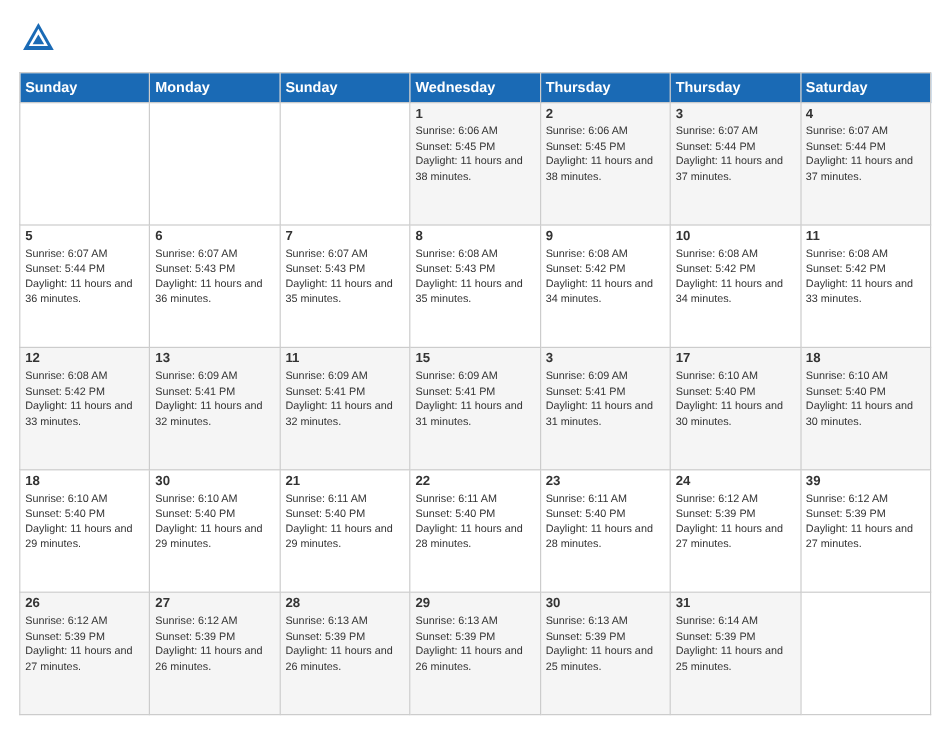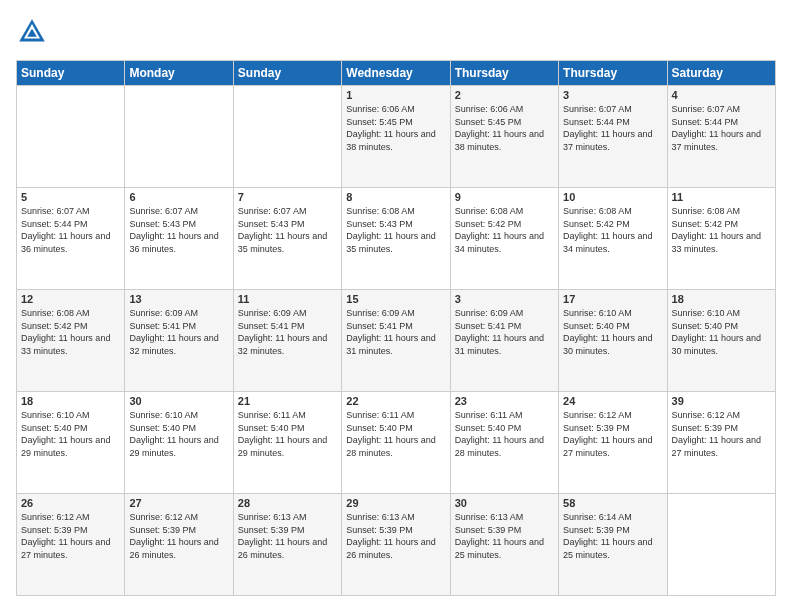--- a/index.html
+++ b/index.html
@@ -265,20 +265,20 @@
           </td>
           <td>
             <span class="day-number">29</span>
             <div class="day-info">Sunrise: 6:13 AM<br>Sunset: 5:39 PM<br>Daylight: 11 hours and 26 minutes.</div>
           </td>
           <td>
             <span class="day-number">30</span>
             <div class="day-info">Sunrise: 6:13 AM<br>Sunset: 5:39 PM<br>Daylight: 11 hours and 25 minutes.</div>
           </td>
           <td>
-            <span class="day-number">58</span>
+            <span class="day-number">31</span>
             <div class="day-info">Sunrise: 6:14 AM<br>Sunset: 5:39 PM<br>Daylight: 11 hours and 25 minutes.</div>
           </td>
           <td class="empty-cell"></td>
         </tr>
       </tbody>
   </table>
 </div>
 
 </body></html>

